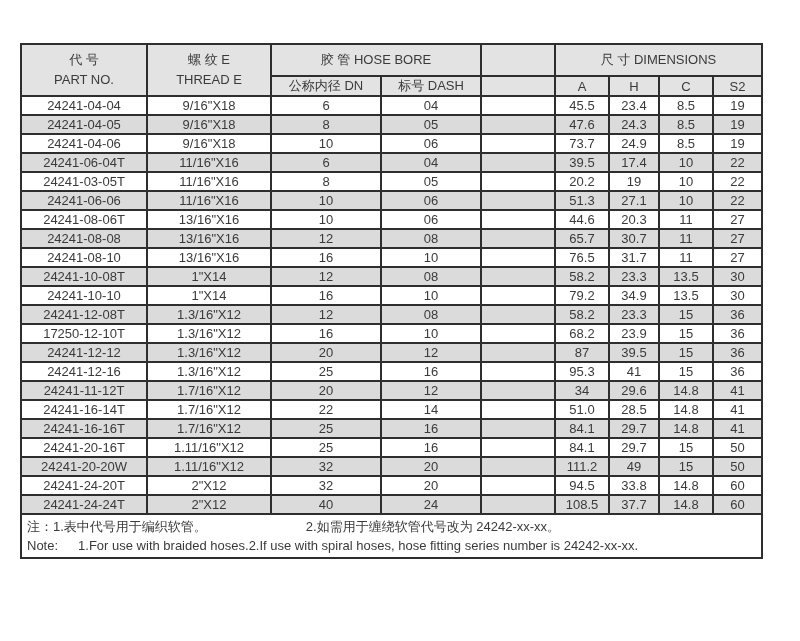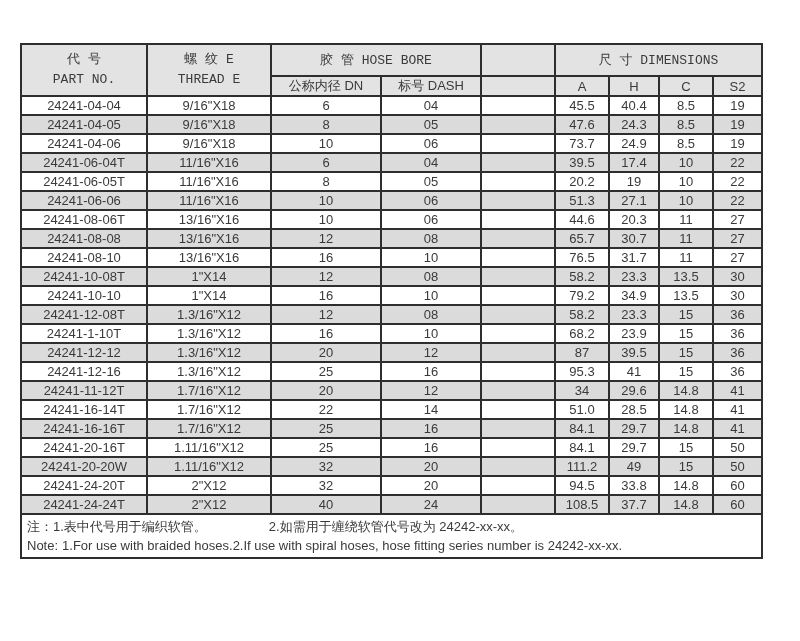--- a/index.html
+++ b/index.html
@@ -26,35 +26,35 @@
     border: 2px solid #2e2e2e;
     text-align: center;
     vertical-align: middle;
     font-weight: normal;
     font-size: 13px;
     padding: 0;
     overflow: hidden;
     white-space: nowrap;
   }
   thead th { background: #e3e3e3; }
-  thead tr.h1 { height: 32px; font-family: Liberation Mono, monospace; }
+  thead tr.h1 { height: 32px; }
   thead tr.h2 { height: 19px; }
   thead th.twoline { line-height: 1.55; }
   tbody tr { height: 19px; }
   tbody tr.alt td { background: #dbdbdb; }
   tfoot td.notes {
     height: 42px;
     text-align: left;
     vertical-align: middle;
     padding: 2px 5px;
     white-space: nowrap;
   }
   .note-line { line-height: 19px; }
-  .note-item1 { margin-left: 4px; }
-  .gap-zh { margin-left: 62px; }
+  .note-item1 { margin-left: 20px; }
+  .gap-zh { margin-left: 99px; }
   .gap-en { margin-left: 0; }
 </style>
 </head>
 <body>
 
 <div class="sheet">
   <table class="spec">
     <colgroup>
       <col style="width:126px">
         <col style="width:124px">
@@ -91,21 +91,21 @@
       </tr>
     </thead>
     <tbody>
         <tr>
           <td>24241-04-04</td>
           <td>9/16"X18</td>
           <td>6</td>
           <td>04</td>
           <td></td>
           <td>45.5</td>
-          <td>40.4</td>
+          <td>23.4</td>
           <td>8.5</td>
           <td>19</td>
         </tr>
         <tr class="alt">
           <td>24241-04-05</td>
           <td>9/16"X18</td>
           <td>8</td>
           <td>05</td>
           <td></td>
           <td>47.6</td>
@@ -129,21 +129,21 @@
           <td>11/16"X16</td>
           <td>6</td>
           <td>04</td>
           <td></td>
           <td>39.5</td>
           <td>17.4</td>
           <td>10</td>
           <td>22</td>
         </tr>
         <tr>
-          <td>24241-06-05T</td>
+          <td>24241-03-05T</td>
           <td>11/16"X16</td>
           <td>8</td>
           <td>05</td>
           <td></td>
           <td>20.2</td>
           <td>19</td>
           <td>10</td>
           <td>22</td>
         </tr>
         <tr class="alt">
@@ -217,21 +217,21 @@
           <td>1.3/16"X12</td>
           <td>12</td>
           <td>08</td>
           <td></td>
           <td>58.2</td>
           <td>23.3</td>
           <td>15</td>
           <td>36</td>
         </tr>
         <tr>
-          <td>24241-1-10T</td>
+          <td>17250-12-10T</td>
           <td>1.3/16"X12</td>
           <td>16</td>
           <td>10</td>
           <td></td>
           <td>68.2</td>
           <td>23.9</td>
           <td>15</td>
           <td>36</td>
         </tr>
         <tr class="alt">

